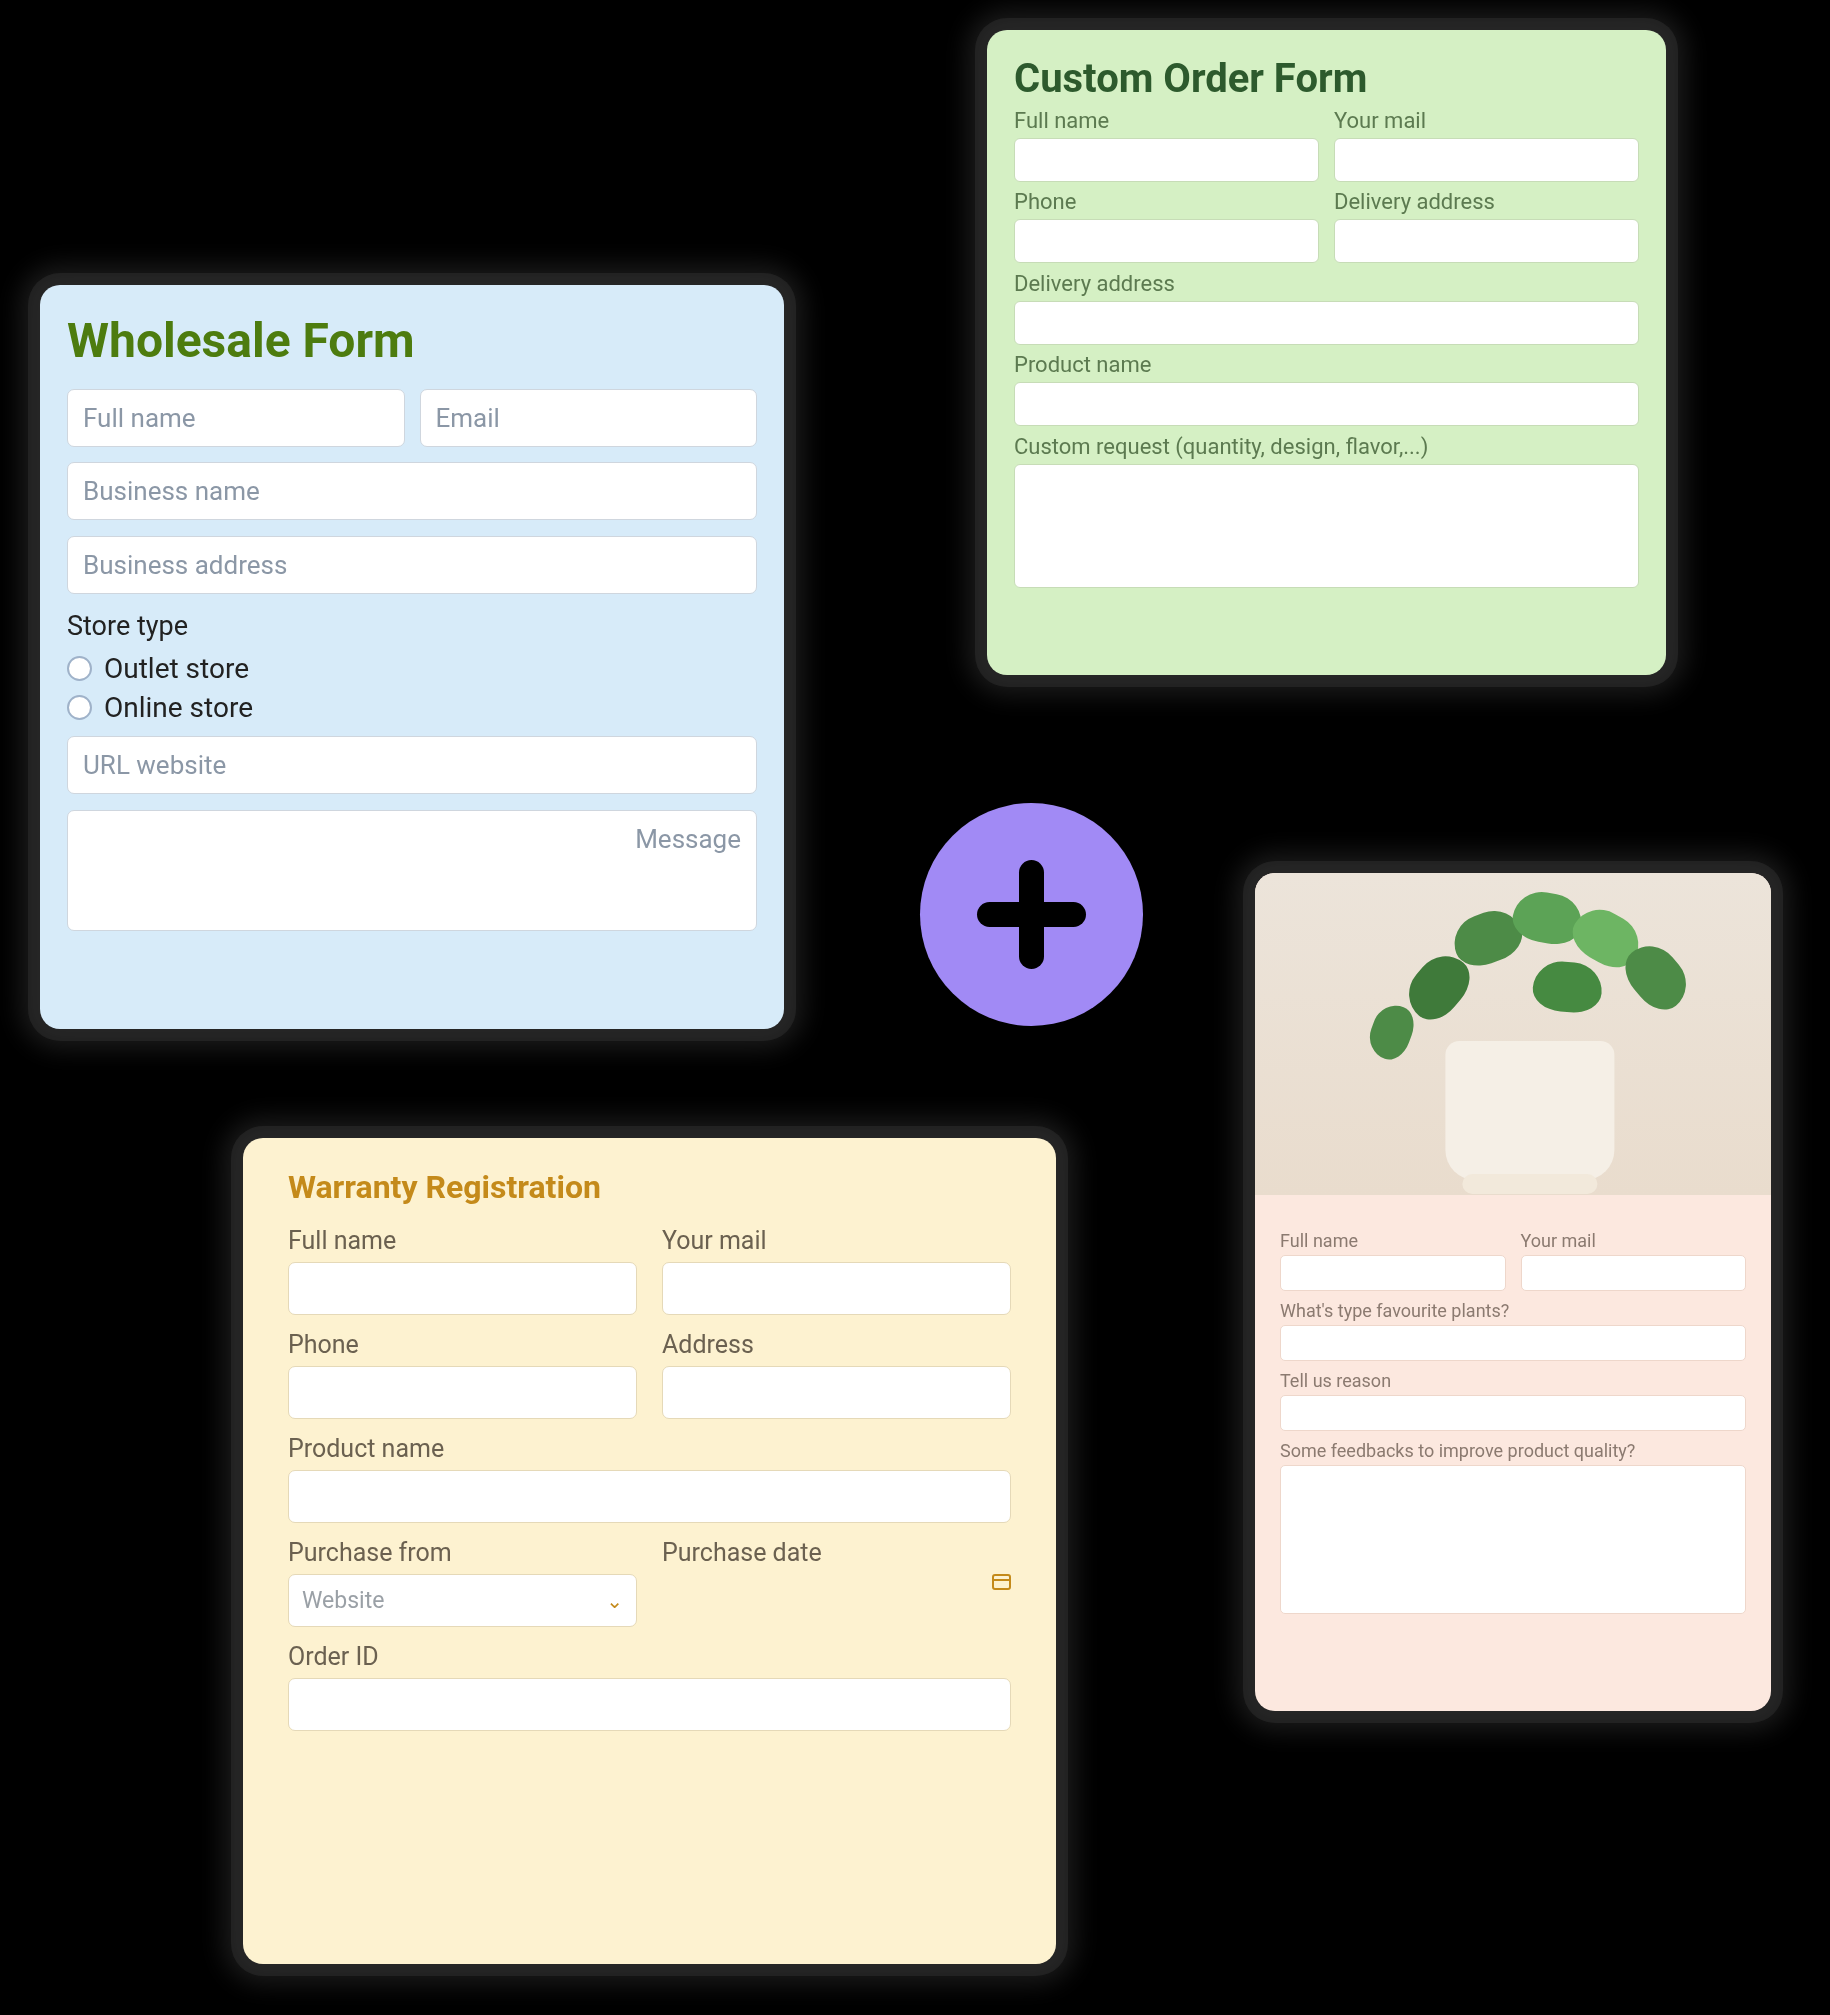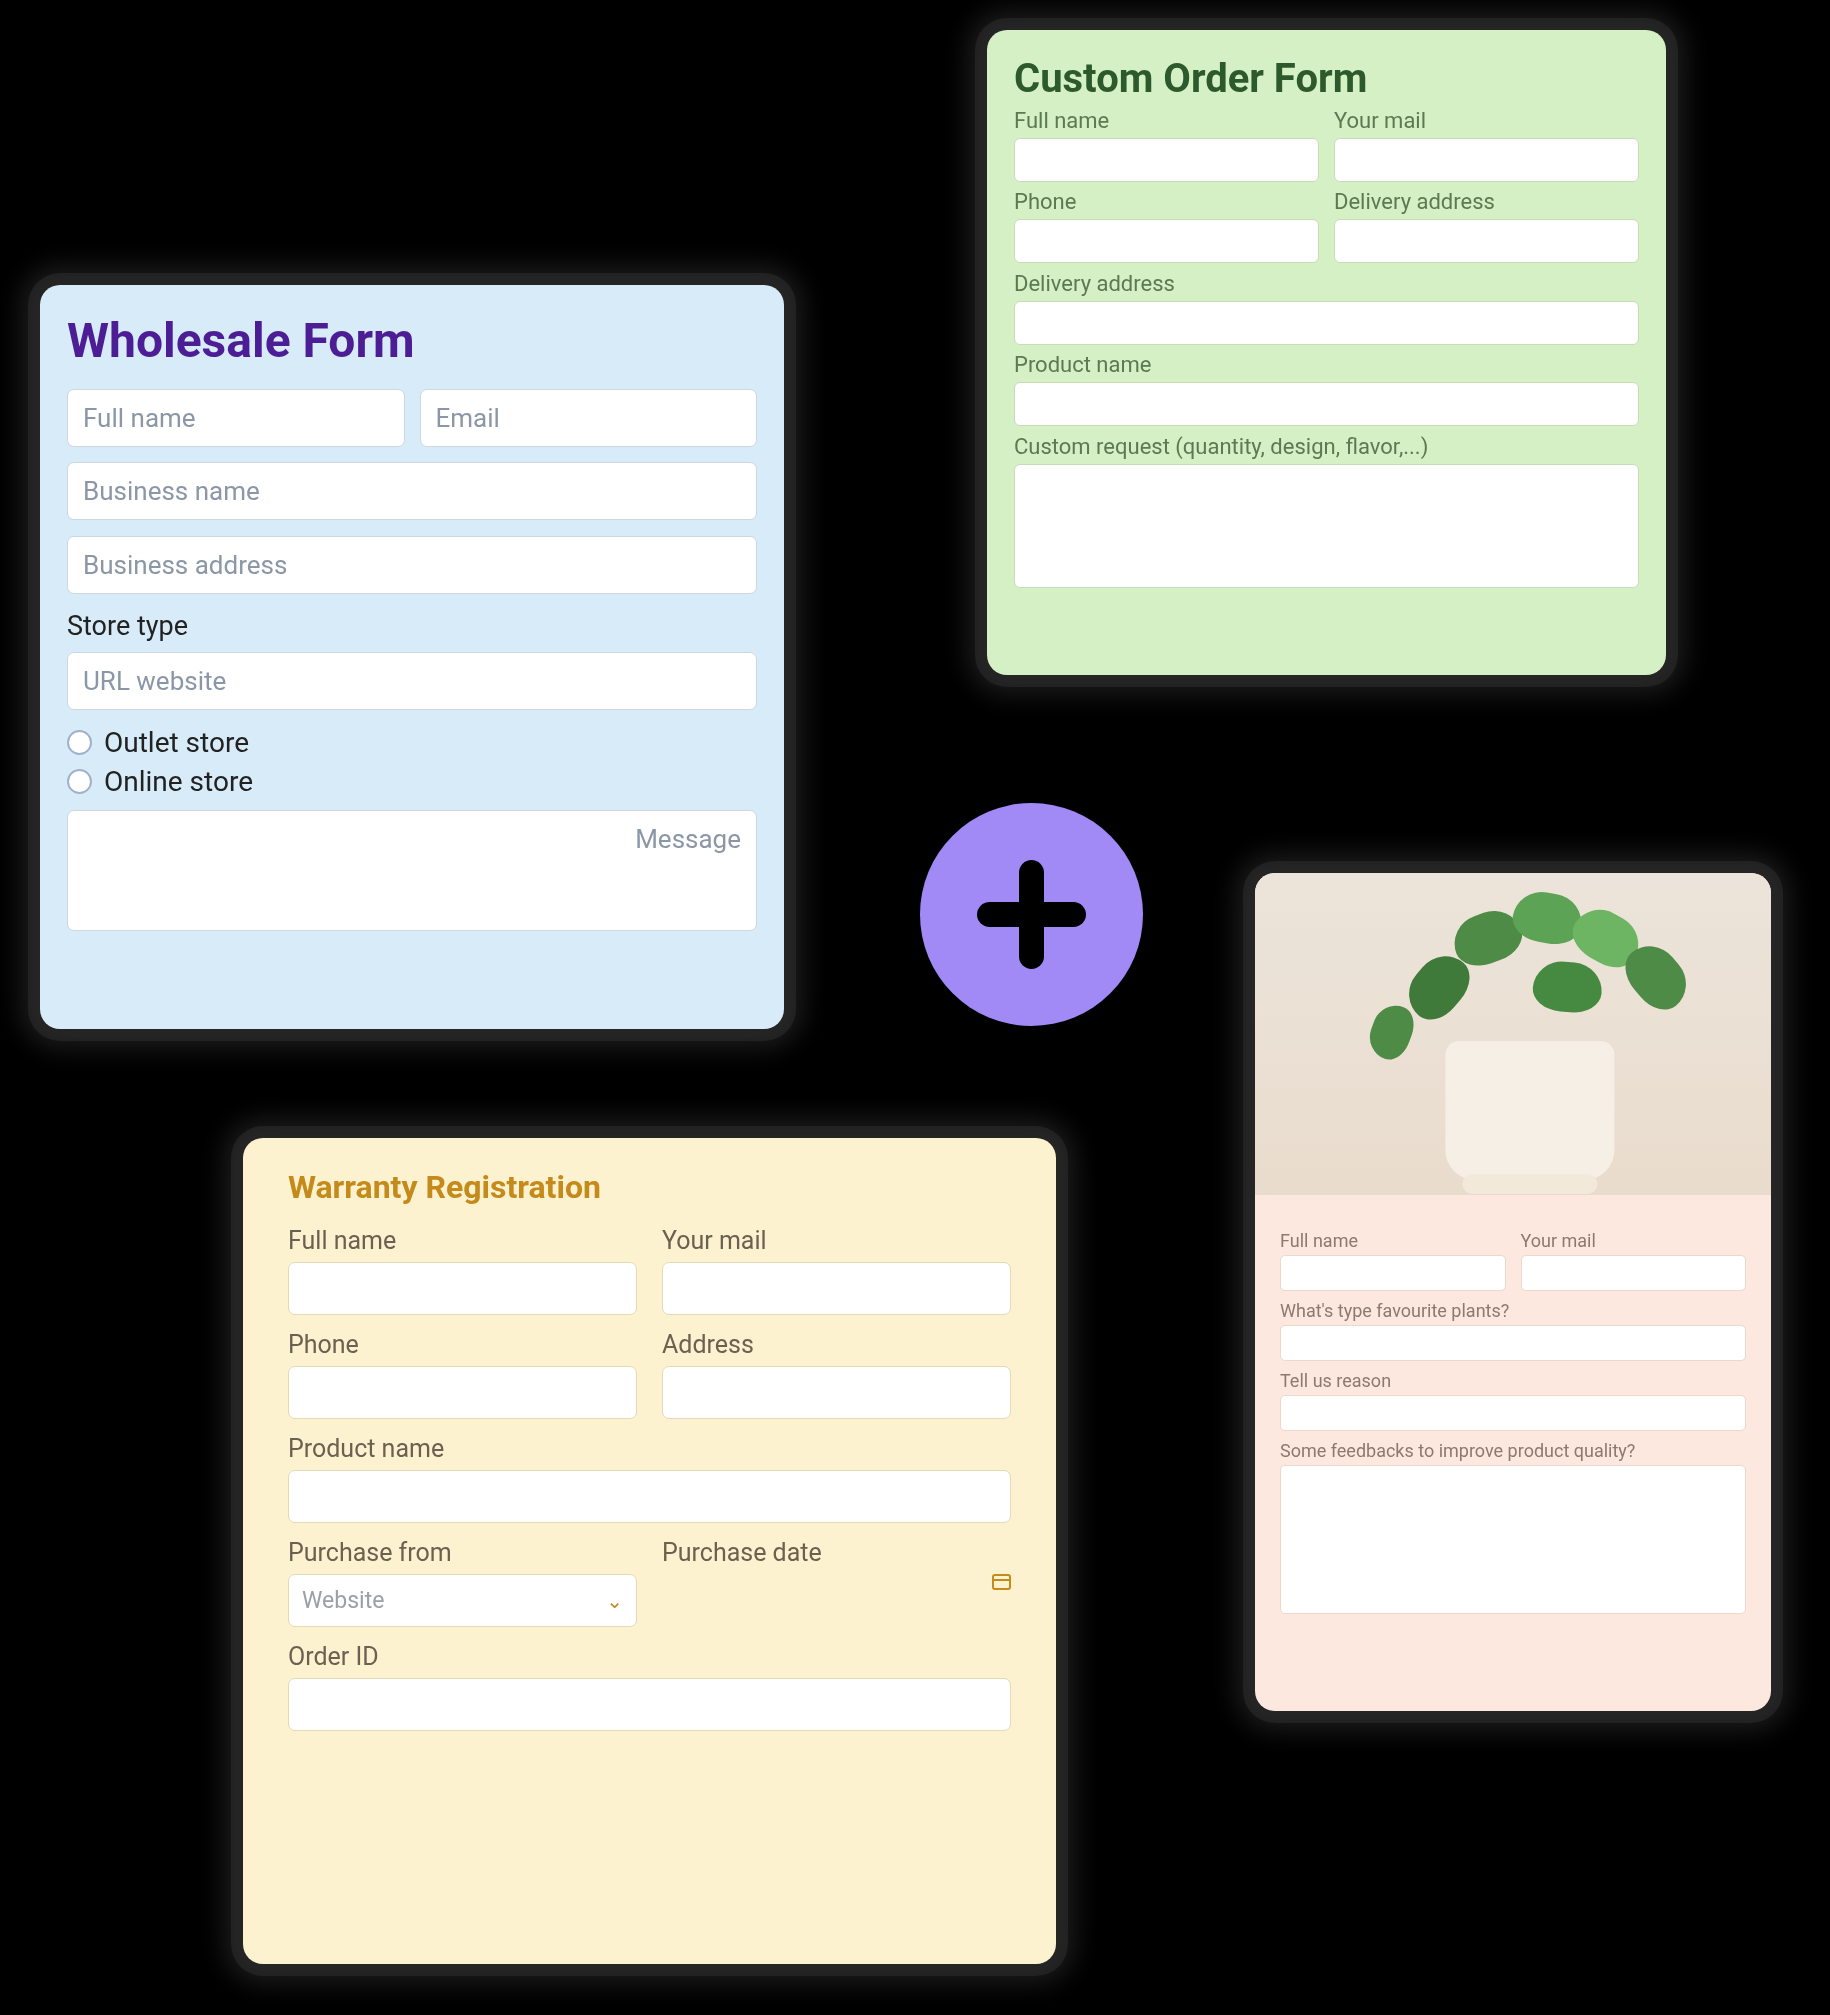--- a/index.html
+++ b/index.html
@@ -16,21 +16,21 @@
     border-radius: 20px;
     box-shadow: 0 0 0 12px rgba(60,60,60,0.35), 0 0 25px 20px rgba(60,60,60,0.45);
   }
   
   .wholesale {
     left: 40px; top: 285px;
     width: 744px; height: 744px;
     background: #d7ebf9;
     padding: 27px 27px;
   }
-  .wholesale h1 { font-size: 48px; font-weight: 700; color: #4c1d95; margin-bottom: 20px; }
+  .wholesale h1 { font-size: 48px; font-weight: 700; color: #4d7c0f; margin-bottom: 20px; }
   .wholesale .row2 { display: flex; gap: 15px; margin-bottom: 15px; }
   .wholesale input.text, .wholesale textarea {
     width: 100%; font-size: 26px; padding: 13px 15px;
     border: 1px solid #cfd6de; border-radius: 7px; background: #fff;
     color: #333; font-family: inherit;
   }
   .wholesale input.text::placeholder, .wholesale textarea::placeholder { color: #8b97a6; }
   .wholesale .full { margin-bottom: 16px; }
   .wholesale .label { font-size: 27px; color: #222; margin-bottom: 10px; display:block;}
   .wholesale .radio-row { display: flex; align-items: center; gap: 12px; margin-bottom: 6px; }
@@ -139,31 +139,31 @@
 
 <div class="card wholesale">
   <h1>Wholesale Form</h1>
   <div class="row2">
     <input class="text" placeholder="Full name" style="">
     <input class="text" placeholder="Email" style="">
   </div>
   <div class="full"><input class="text" placeholder="Business name" style=""></div>
   <div class="full"><input class="text" placeholder="Business address" style=""></div>
   <span class="label">Store type</span>
-  <div class="full"><input class="text" placeholder="URL website" style=""></div>
   <div class="full" style="margin-bottom:12px;">
     <div class="radio-row">
       <span class="radio"></span>
       <span class="radio-label">Outlet store</span>
     </div>
     <div class="radio-row">
       <span class="radio"></span>
       <span class="radio-label">Online store</span>
     </div>
   </div>
+  <div class="full"><input class="text" placeholder="URL website" style=""></div>
   <div class="full"><textarea placeholder="Message" style=""></textarea></div>
 </div>
 
 <div class="card custom">
   <h1>Custom Order Form</h1>
   <div class="row2">
     <div class="fld"><span class="lab">Full name</span><input class="text" style=""></div>
     <div class="fld"><span class="lab">Your mail</span><input class="text" style=""></div>
   </div>
   <div class="row2">

